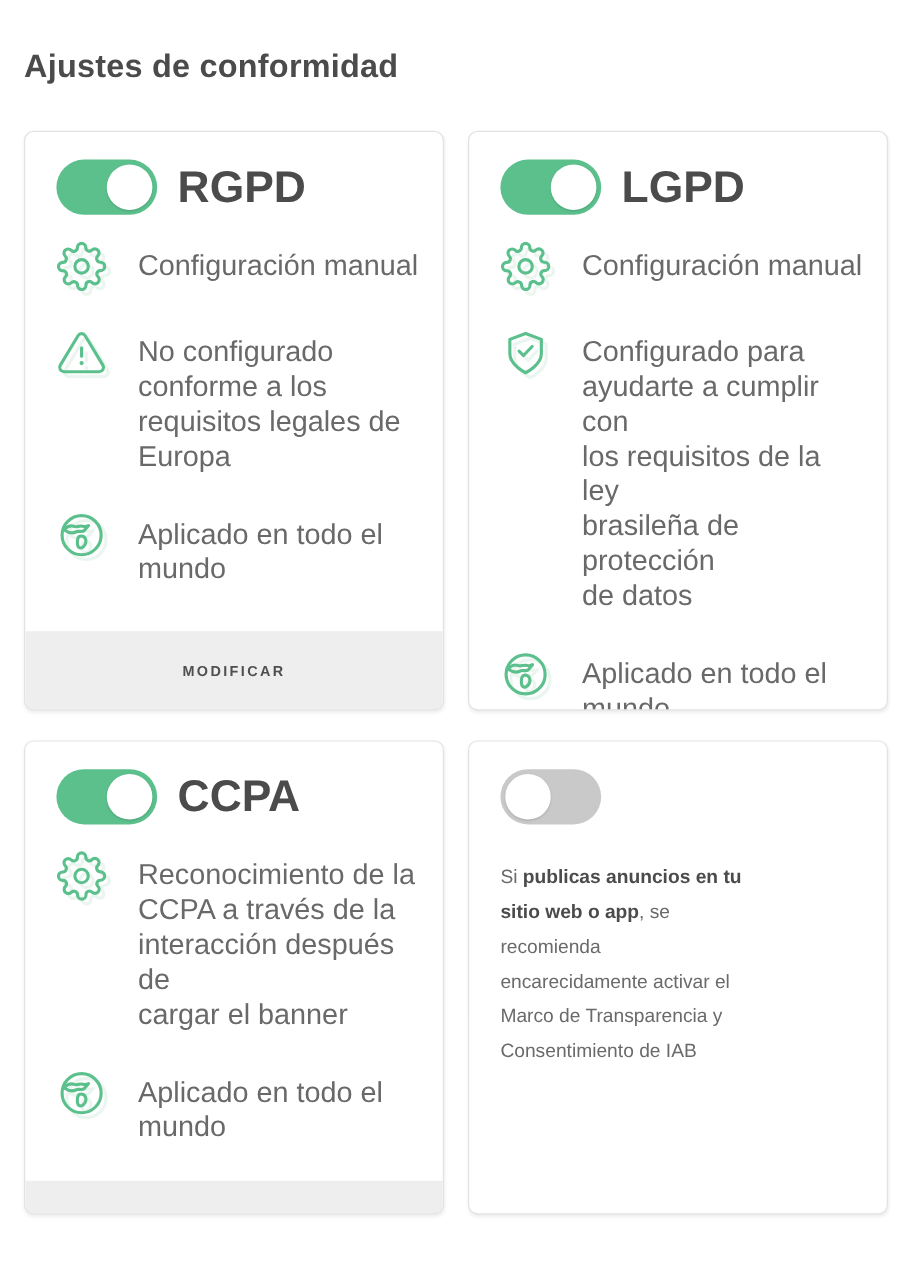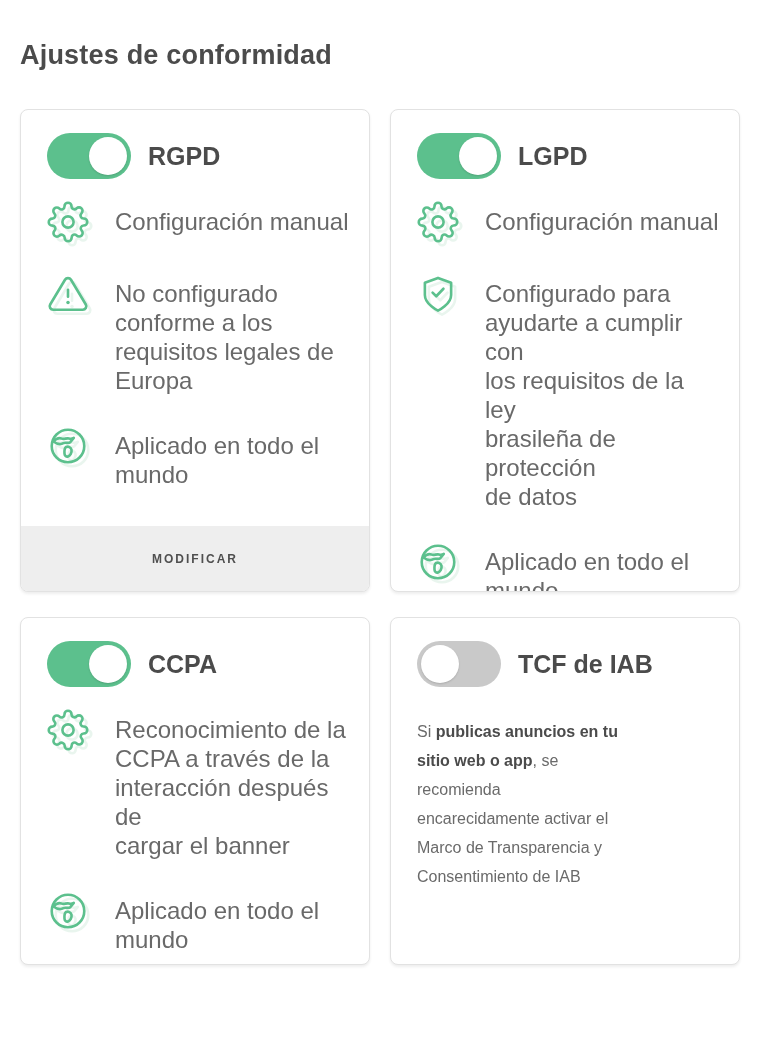--- a/index.html
+++ b/index.html
@@ -29,21 +29,21 @@
   .card {
     background: #ffffff;
     border: 1px solid #e2e2e2;
     border-radius: 8px;
     box-shadow: 0 2px 3px rgba(0,0,0,0.07);
     display: flex;
     flex-direction: column;
     overflow: hidden;
   }
   .card--tall  { height: 483px; }
-  .card--short { height: 348px; }
+  .card--short { height: 395px; }
   .card-body {
     padding: 23px 18px 0 26px;
     display: flex;
     flex-direction: column;
     flex: 1 1 auto;
   }
   .toggle-row {
     display: flex;
     align-items: center;
     margin-bottom: 22px;
@@ -65,21 +65,21 @@
     width: 38px;
     height: 38px;
     border-radius: 50%;
     background: #ffffff;
     box-shadow: 0 1px 2px rgba(0,0,0,0.15);
   }
   .toggle.on  .knob { right: 4px; }
   .toggle.off .knob { left: 4px; }
   .card-label {
     margin-left: 17px;
-    font-size: 25px;
+    font-size: 37px;
     font-weight: 700;
     color: #4b4b4b;
   }
   .feature-row {
     display: flex;
     align-items: flex-start;
     margin-bottom: 30px;
     flex: 0 0 auto;
   }
   .feature-icon {
@@ -270,21 +270,20 @@
       </div>
       <div class="card-footer">MODIFICAR</div>
     </div>
 
     <div class="card card--short">
       <div class="card-body">
         <div class="toggle-row">
           <div class="toggle off">
             <div class="knob"></div>
           </div>
-          <div class="card-label">TCF de IAB</div>
         </div>
         <p class="tcf-description"><span>Si </span><span class="bold">publicas anuncios en tu
 sitio web o app</span><span>, se
 recomienda
 encarecidamente activar el
 Marco de Transparencia y
 Consentimiento de IAB</span></p>
       </div>
     </div>
 

